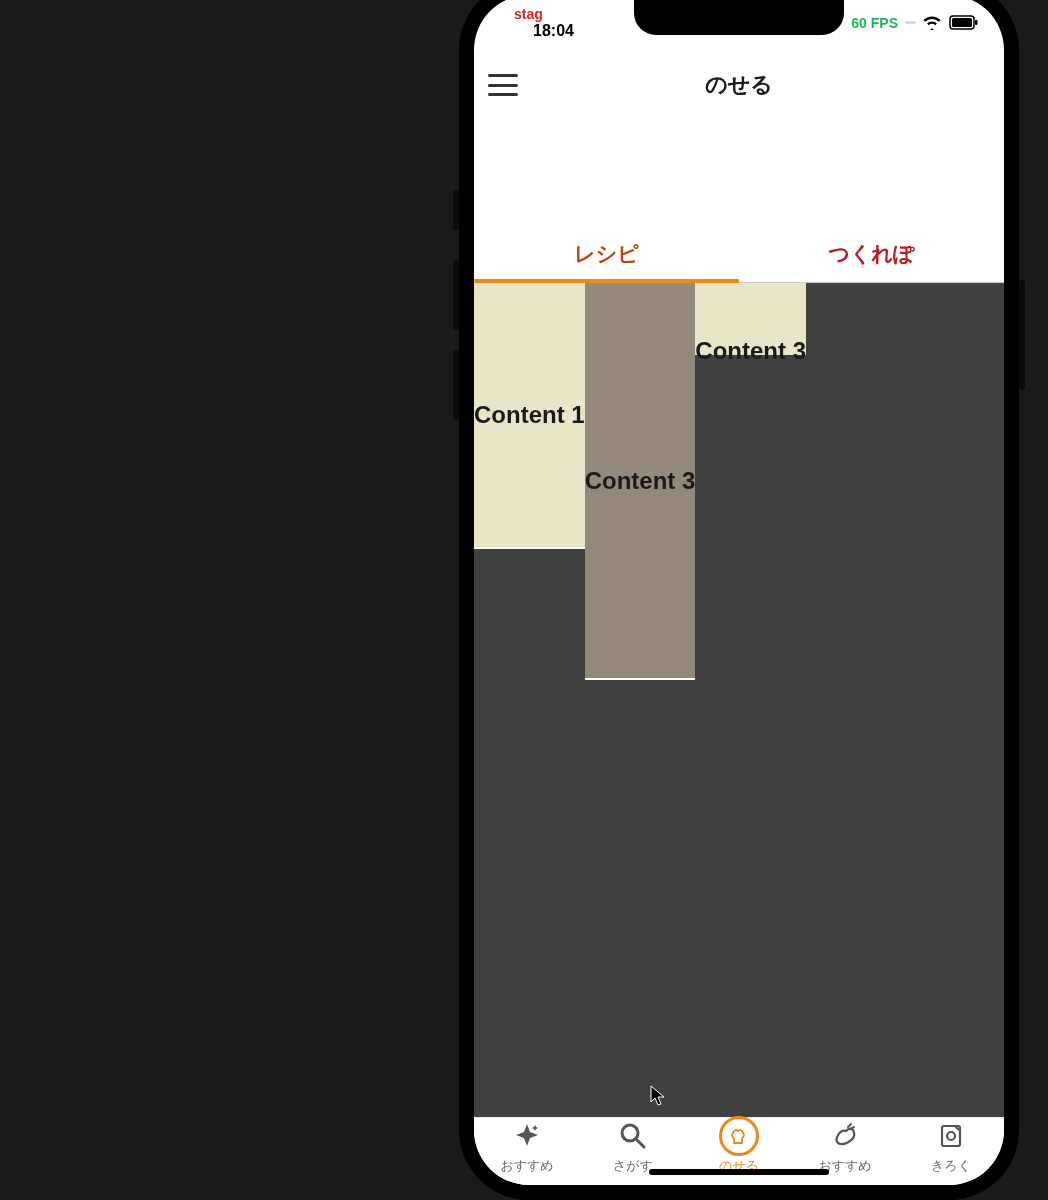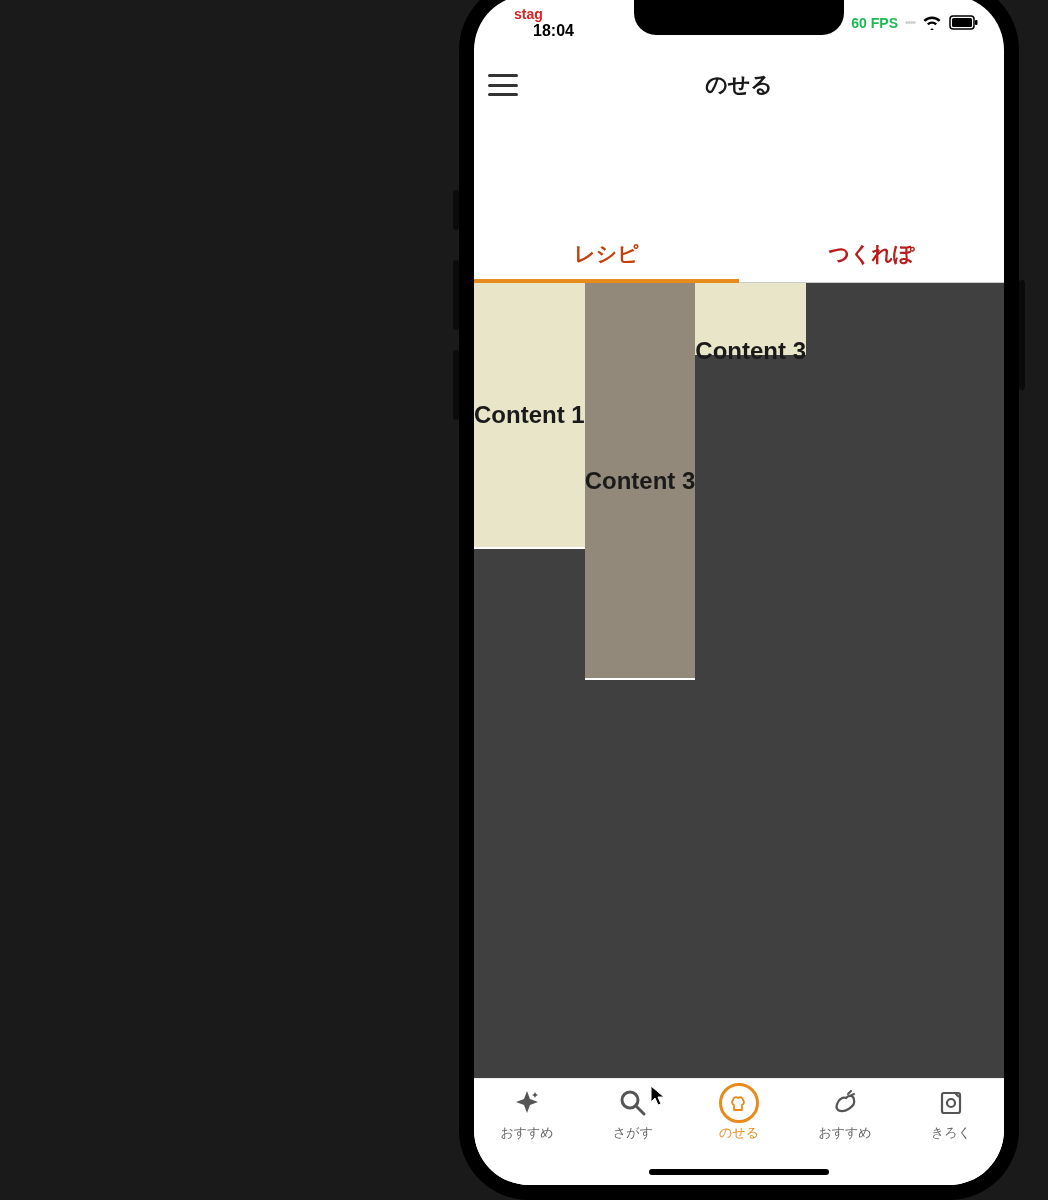--- a/index.html
+++ b/index.html
@@ -112,26 +112,25 @@
       justify-content: center;
       font-weight: 700;
       font-size: 24px;
       color: #1a1a1a;
     }
     .row-1 { height: 266px; background: #e8e5c8; border-bottom: 2px solid #fff; }
     .row-2 { height: 397px; background: #93897a; border-bottom: 2px solid #fff; }
     .row-3 { height: 72px; background: #e8e5c8; justify-content: center; align-items: flex-end; padding-bottom: 0; position: relative; }
     .row-3 span { transform: translateY(10px); }
     .bottom-nav {
-      height: 107px;
+      height: 68px;
       background: #fff;
       display: flex;
       align-items: flex-start;
       justify-content: space-around;
-      padding-top: 6px;
       border-top: 1px solid #eee;
       position: relative;
     }
     .bottom-item {
       flex: 1;
       display: flex;
       flex-direction: column;
       align-items: center;
       gap: 3px;
       font-size: 13px;

